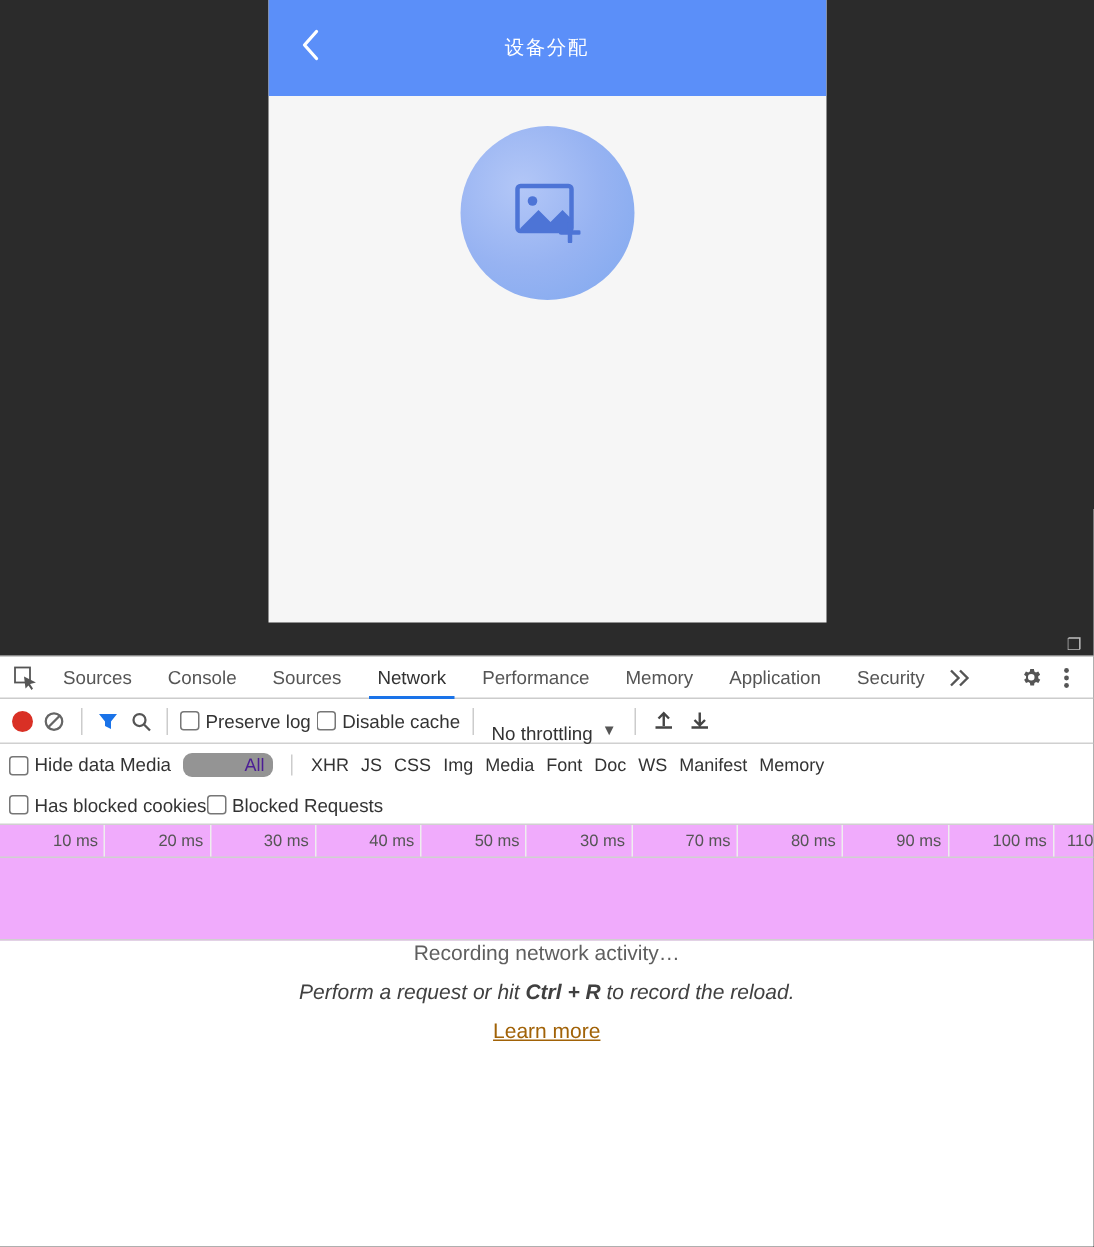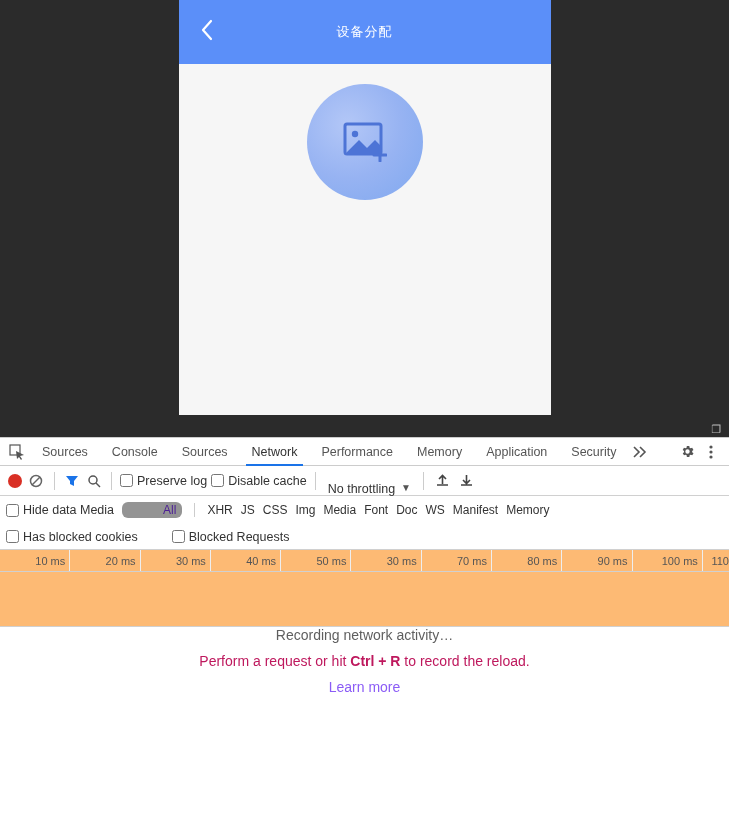--- a/index.html
+++ b/index.html
@@ -198,31 +198,31 @@
   }
   .type-btn {
     font-size: 12px;
     color: #333;
     cursor: pointer;
   }
 
   
   .dt-filter-row2 {
     height: 26px;
-    display:flex; align-items:center; gap:34px;
+    display:flex; align-items:center; gap:0;
     padding: 0 6px;
     border-bottom: 1px solid #d0d0d0;
   }
 
   
   .dt-timeline {
     height: 77px;
     border-bottom: 1px solid #d0d0d0;
     position: relative;
-    background: #fdba74;
+    background: #f0abfc;
   }
   .dt-timeline-ticks {
     height: 22px;
     border-bottom: 1px solid #d0d0d0;
     display: flex;
     font-size: 11px;
     color: #555;
   }
   .tick {
     flex: 1;
@@ -235,23 +235,23 @@
 
   
   .dt-empty {
     flex: 1;
     display:flex; flex-direction:column; align-items:center; justify-content:flex-start;
     gap: 10px;
     color:#5f5f5f;
     font-size: 14px;
     padding-bottom: 20px;
   }
-  .dt-empty .sub { color:#be185d; }
+  .dt-empty .sub { color:#404040;font-style:italic; }
   .dt-empty .sub b { font-weight:600; }
-  .dt-empty a { color:#8b5cf6; cursor:pointer; }
+  .dt-empty a { color:#a16207; text-decoration: underline; cursor:pointer; }
 </style>
 </head>
 <body>
 
 <div class="device-area">
   <div class="mobile-frame">
     <div class="mobile-header">
       <div class="mobile-back">
         <svg width="16" height="22" viewBox="0 0 16 22">
           <polyline points="12,2 4,11 12,20" fill="none" stroke="#fff" stroke-width="2.2" stroke-linecap="round" stroke-linejoin="round"></polyline>

